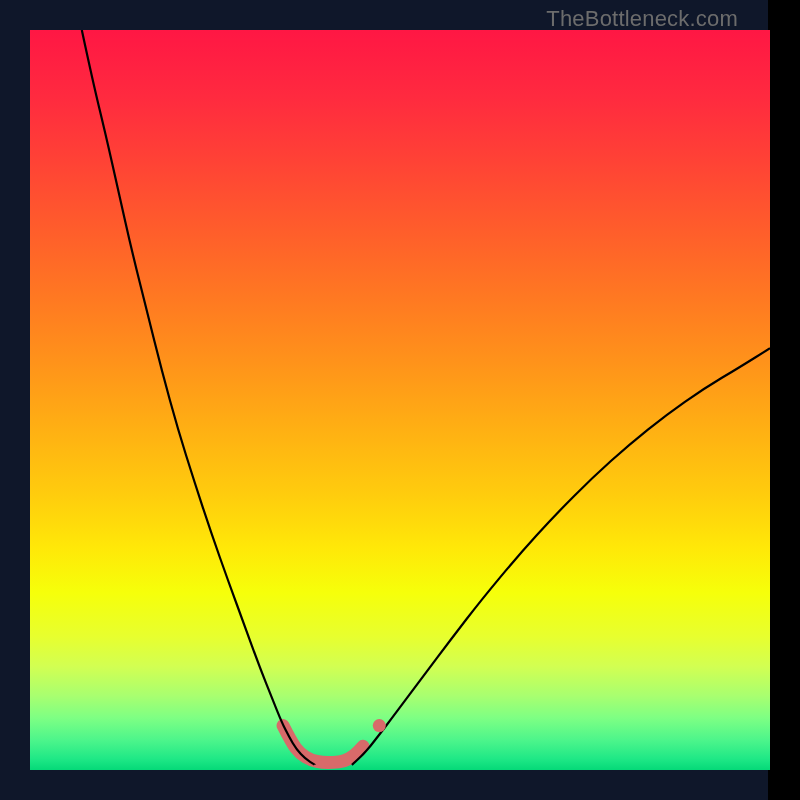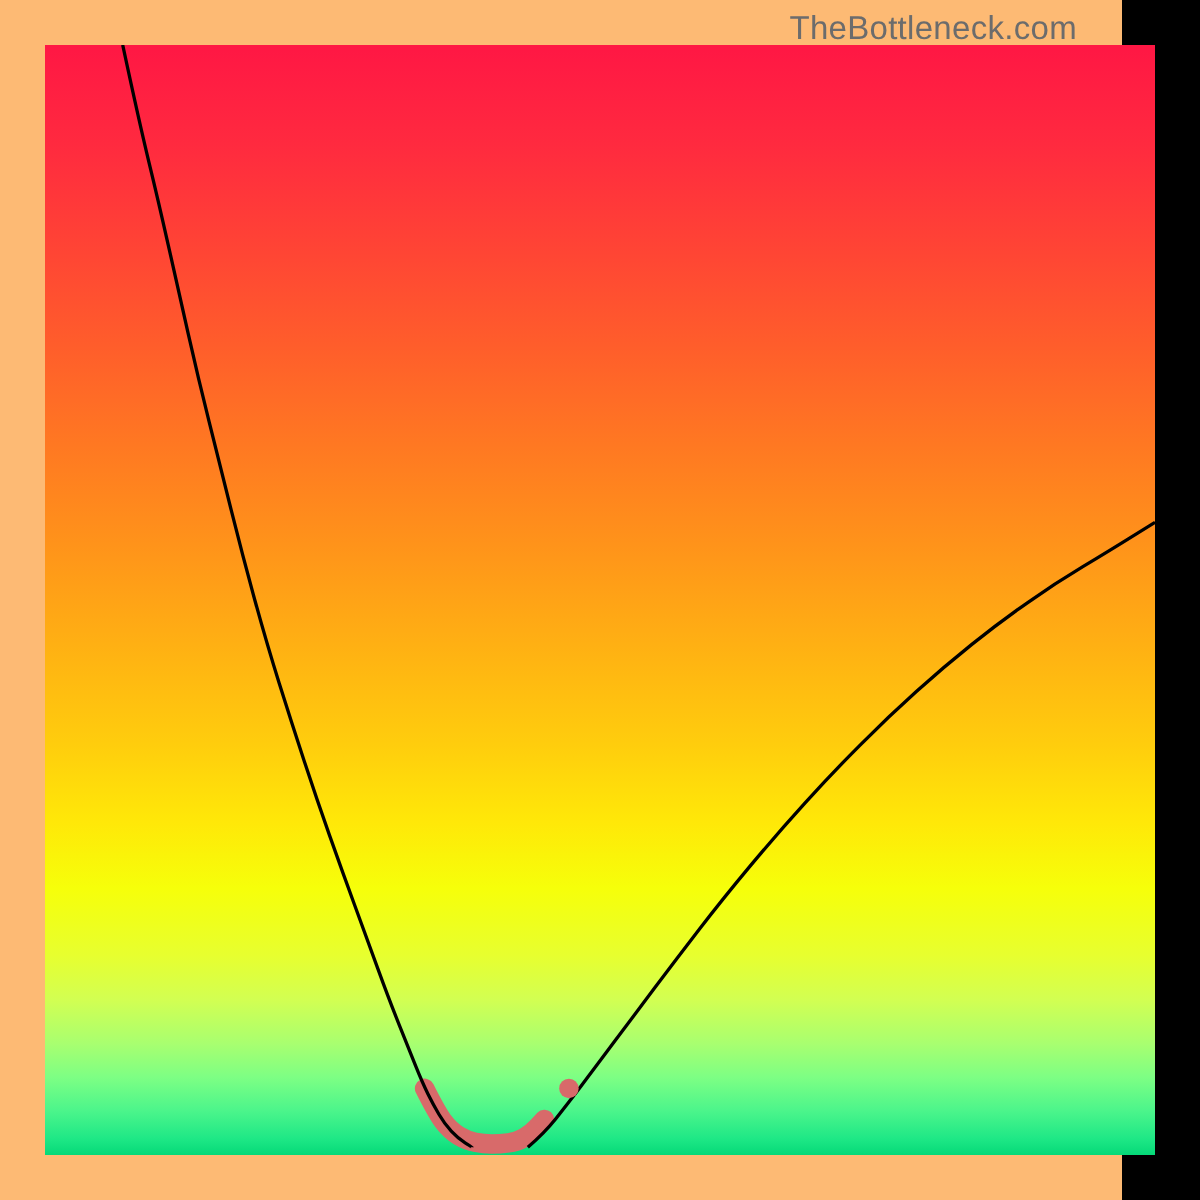--- a/index.html
+++ b/index.html
@@ -10,21 +10,22 @@
     background: #000000;
     overflow: hidden;
     font-family: Arial, Helvetica, sans-serif;
   }
   .frame {
     position: absolute;
     top: 0;
     left: 0;
     width: 748px;
     height: 800px;
-    background: #fdba74;
+    background: #0f172a;
+    padding-left: 20px;
   }
   .plot-area {
     position: absolute;
     top: 30px;
     left: 30px;
     width: 740px;
     height: 740px;
     overflow: hidden;
   }
   .watermark {

